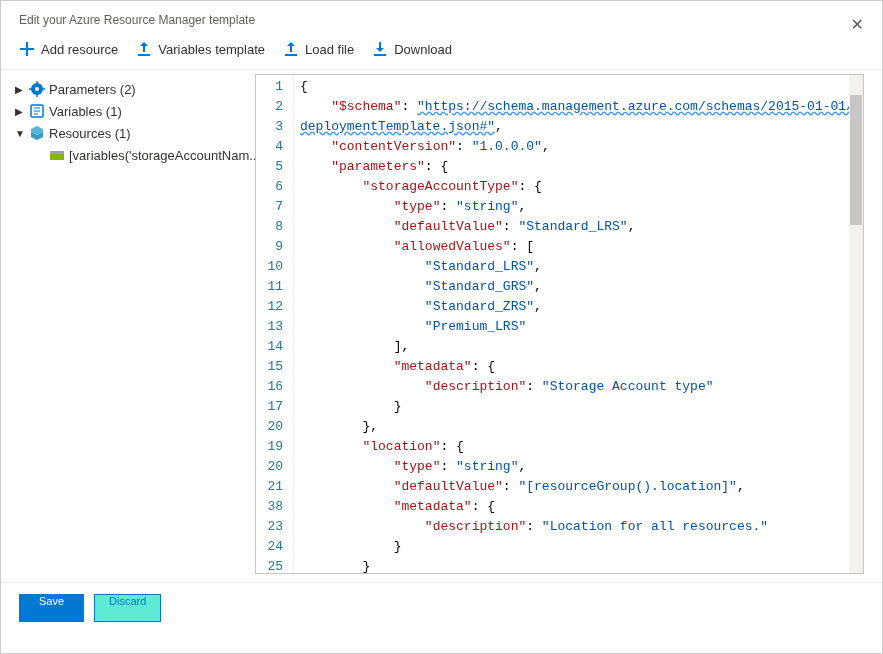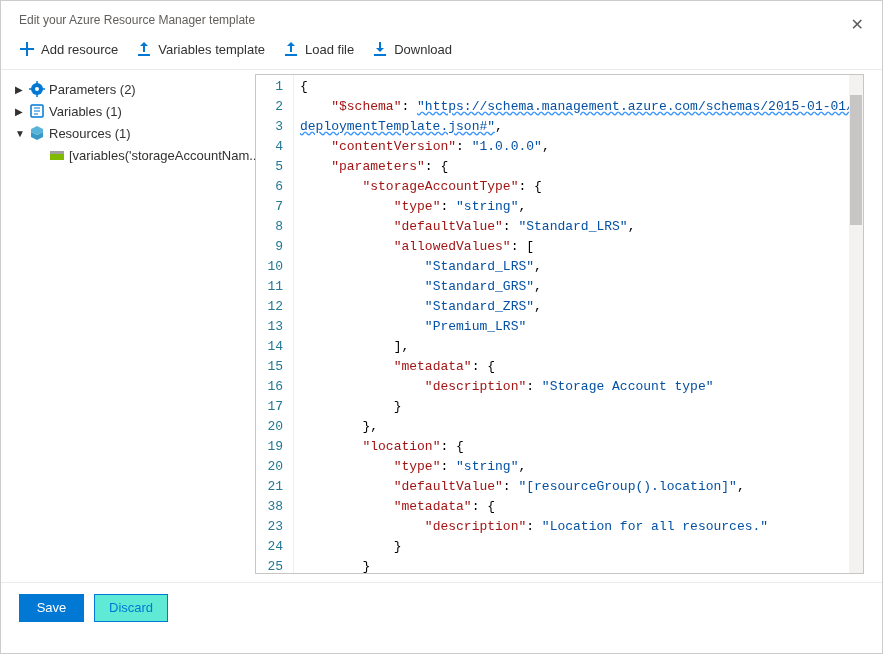--- a/index.html
+++ b/index.html
@@ -124,24 +124,23 @@
     padding: 10px 18px;
     height: 50px;
     display: flex;
     gap: 10px;
     align-items: center;
   }
   .btn {
     min-width: 65px;
     height: 28px;
     padding: 0 14px;
-    font-size: 13px;
+    font-size: 11px;
     cursor: pointer;
     display: inline-flex;
-    align-items: center;
     justify-content: center;
   }
   .btn-primary {
     background: #0078d4;
     color: #fff;
     border: 1px solid #0078d4;
   }
   .btn-secondary {
     background: #5eead4;
     color: #0078d4;

